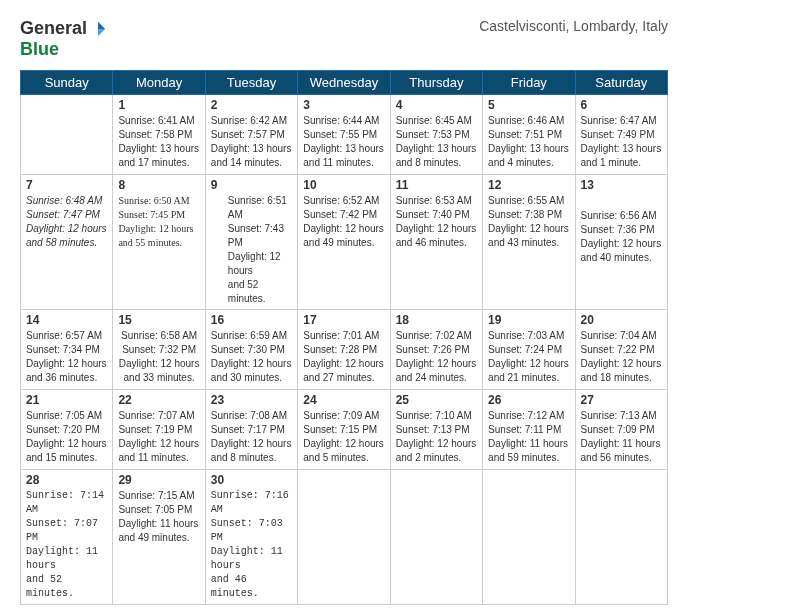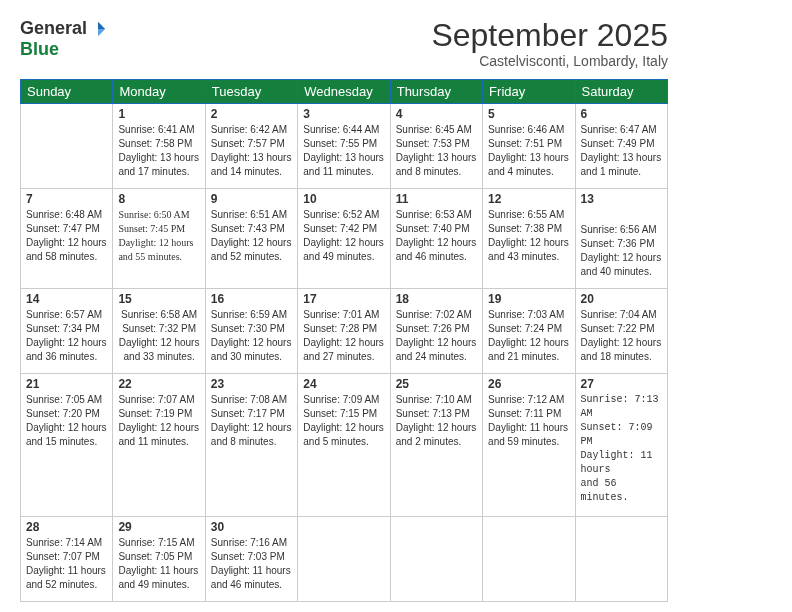--- a/index.html
+++ b/index.html
@@ -59,23 +59,23 @@
     .location {
       font-size: 14px;
       color: #555;
     }
     .calendar {
       width: 100%;
       border-collapse: collapse;
       flex: 1;
     }
     .calendar th {
-      background-color: #15803d;
+      background-color: #0c4a6e;
       color: white;
-      text-align: left;
+      text-align: center;
       padding: 4px 6px;
       font-size: 13px;
       font-weight: normal;
       border: 1px solid #1a6bb5;
     }
     .calendar td {
       vertical-align: top;
       padding: 3px 5px;
       border: 1px solid #ccc;
       font-size: 10px;
@@ -109,21 +109,20 @@
         <svg class="logo-icon" viewBox="0 0 20 20">
           <polygon points="10,2 18,10 10,10" fill="#1a6bb5"></polygon>
           <polygon points="10,10 18,10 10,18" fill="#5ba3e0"></polygon>
         </svg>
       </div>
       <div>
         <span class="logo-blue">Blue</span>
       </div>
     </div>
     <div class="title-section">
-      <div class="month-title">September 2025</div>
       <div class="location">Castelvisconti, Lombardy, Italy</div>
     </div>
   </div>
 
   <table class="calendar">
     <thead>
       <tr>
         <th>Sunday</th>
         <th>Monday</th>
         <th>Tuesday</th>
@@ -175,35 +174,35 @@
             <span class="day-num">6</span>
             <div class="day-info" style="white-space: pre-line;">Sunrise: 6:47 AM
 Sunset: 7:49 PM
 Daylight: 13 hours
 and 1 minute.</div>
           </td>
         </tr>
         <tr>
           <td>
             <span class="day-num">7</span>
-            <div class="day-info" style="white-space: pre-line;">Sunrise: 6:48 AM
+            <div class="day-info" style="white-space: pre-line; font-style: italic;">Sunrise: 6:48 AM
 Sunset: 7:47 PM
 Daylight: 12 hours
 and 58 minutes.</div>
           </td>
           <td>
             <span class="day-num">8</span>
             <div class="day-info" style="white-space: pre-line; font-family: Liberation Serif, serif;">Sunrise: 6:50 AM
 Sunset: 7:45 PM
 Daylight: 12 hours
 and 55 minutes.</div>
           </td>
           <td>
             <span class="day-num">9</span>
-            <div class="day-info" style="white-space: pre-line;">Sunrise: 6:51 AM
+            <div class="day-info" style="white-space: pre-line; margin-left: 17px;">Sunrise: 6:51 AM
 Sunset: 7:43 PM
 Daylight: 12 hours
 and 52 minutes.</div>
           </td>
           <td>
             <span class="day-num">10</span>
             <div class="day-info" style="white-space: pre-line;">Sunrise: 6:52 AM
 Sunset: 7:42 PM
 Daylight: 12 hours
 and 49 minutes.</div>
@@ -319,44 +318,44 @@
           </td>
           <td>
             <span class="day-num">26</span>
             <div class="day-info" style="white-space: pre-line;">Sunrise: 7:12 AM
 Sunset: 7:11 PM
 Daylight: 11 hours
 and 59 minutes.</div>
           </td>
           <td>
             <span class="day-num">27</span>
-            <div class="day-info" style="white-space: pre-line; font-family: Liberation Mono, monospace;">Sunrise: 7:13 AM
+            <div class="day-info" style="white-space: pre-line;">Sunrise: 7:13 AM
 Sunset: 7:09 PM
 Daylight: 11 hours
 and 56 minutes.</div>
           </td>
         </tr>
         <tr>
           <td>
             <span class="day-num">28</span>
-            <div class="day-info" style="white-space: pre-line;">Sunrise: 7:14 AM
+            <div class="day-info" style="white-space: pre-line; font-family: Liberation Mono, monospace;">Sunrise: 7:14 AM
 Sunset: 7:07 PM
 Daylight: 11 hours
 and 52 minutes.</div>
           </td>
           <td>
             <span class="day-num">29</span>
             <div class="day-info" style="white-space: pre-line;">Sunrise: 7:15 AM
 Sunset: 7:05 PM
 Daylight: 11 hours
 and 49 minutes.</div>
           </td>
           <td>
             <span class="day-num">30</span>
-            <div class="day-info" style="white-space: pre-line;">Sunrise: 7:16 AM
+            <div class="day-info" style="white-space: pre-line; font-family: Liberation Mono, monospace;">Sunrise: 7:16 AM
 Sunset: 7:03 PM
 Daylight: 11 hours
 and 46 minutes.</div>
           </td>
           <td class="empty-cell"></td>
           <td class="empty-cell"></td>
           <td class="empty-cell"></td>
           <td class="empty-cell"></td>
         </tr>
       </tbody>

